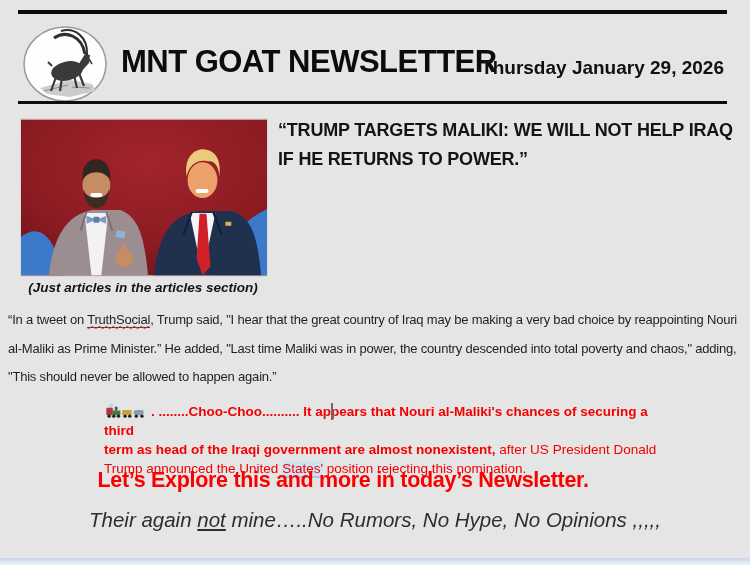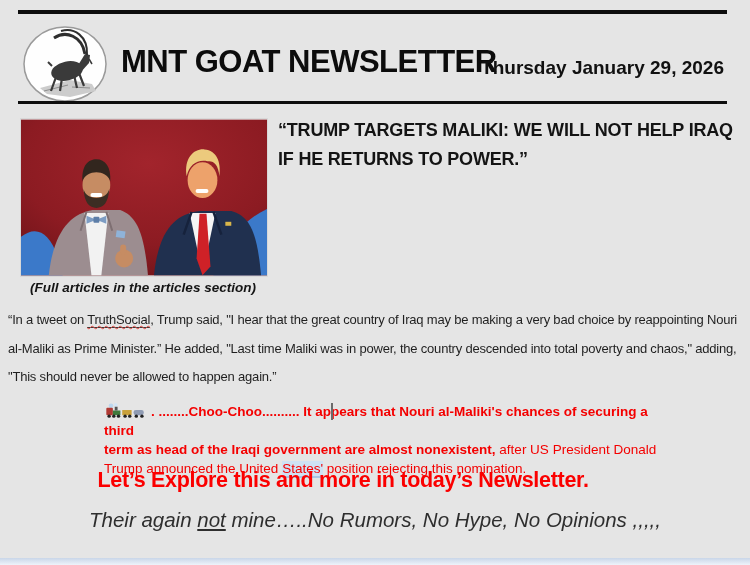--- a/index.html
+++ b/index.html
@@ -103,21 +103,21 @@
       <path d="M134,157 C139,110 156,95 180,92 L212,92 C230,97 238,112 242,157 Z" fill="#20304f"></path>
       <path d="M170,94 L196,94 L188,132 L178,132 Z" fill="#f5f5f5"></path>
       <path d="M172,93 L164,116 M194,93 L202,116" stroke="#16223c" stroke-width="2.5" fill="none"></path>
       <path d="M180,95 L187,95 L191,148 L183,157 L177,140 Z" fill="#cf2127"></path>
       <ellipse cx="183" cy="61" rx="15" ry="18" fill="#eda26b"></ellipse>
       <path d="M167,57 C164,38 175,29 185,30 C197,31 202,42 200,57 C199,45 194,41 188,42 C178,40 170,45 167,57 Z" fill="#ecca7d"></path>
       <rect x="176" y="70" width="13" height="4" rx="2" fill="#ffffff"></rect>
       <rect x="206" y="103" width="6" height="4" fill="#d9b64a"></rect>
     </svg>
   </div>
-  <div class="caption">(Full articles in the articles section)</div>
+  <div class="caption">(Just articles in the articles section)</div>
 
   <div class="headlines">
     <p class="headline">“TRUMP TARGETS MALIKI: WE WILL NOT HELP IRAQ IF HE RETURNS TO POWER.”</p>
   </div>
 
   <div class="body-text"><span>“In a tweet on </span><span class="link-word">TruthSocial</span><span>, Trump said, "I hear that the great country of Iraq may be making a very bad choice by reappointing Nouri al-Maliki as Prime Minister.” He added, "Last time Maliki was in power, the country descended into total poverty and chaos," adding, "This should never be allowed to happen again.”</span></div>
 
   <div class="alert">
     <div><span class="train"><svg viewBox="0 0 44 16" width="44" height="15">
             <circle cx="6" cy="3" r="2.5" fill="#bcd7ee"></circle>

